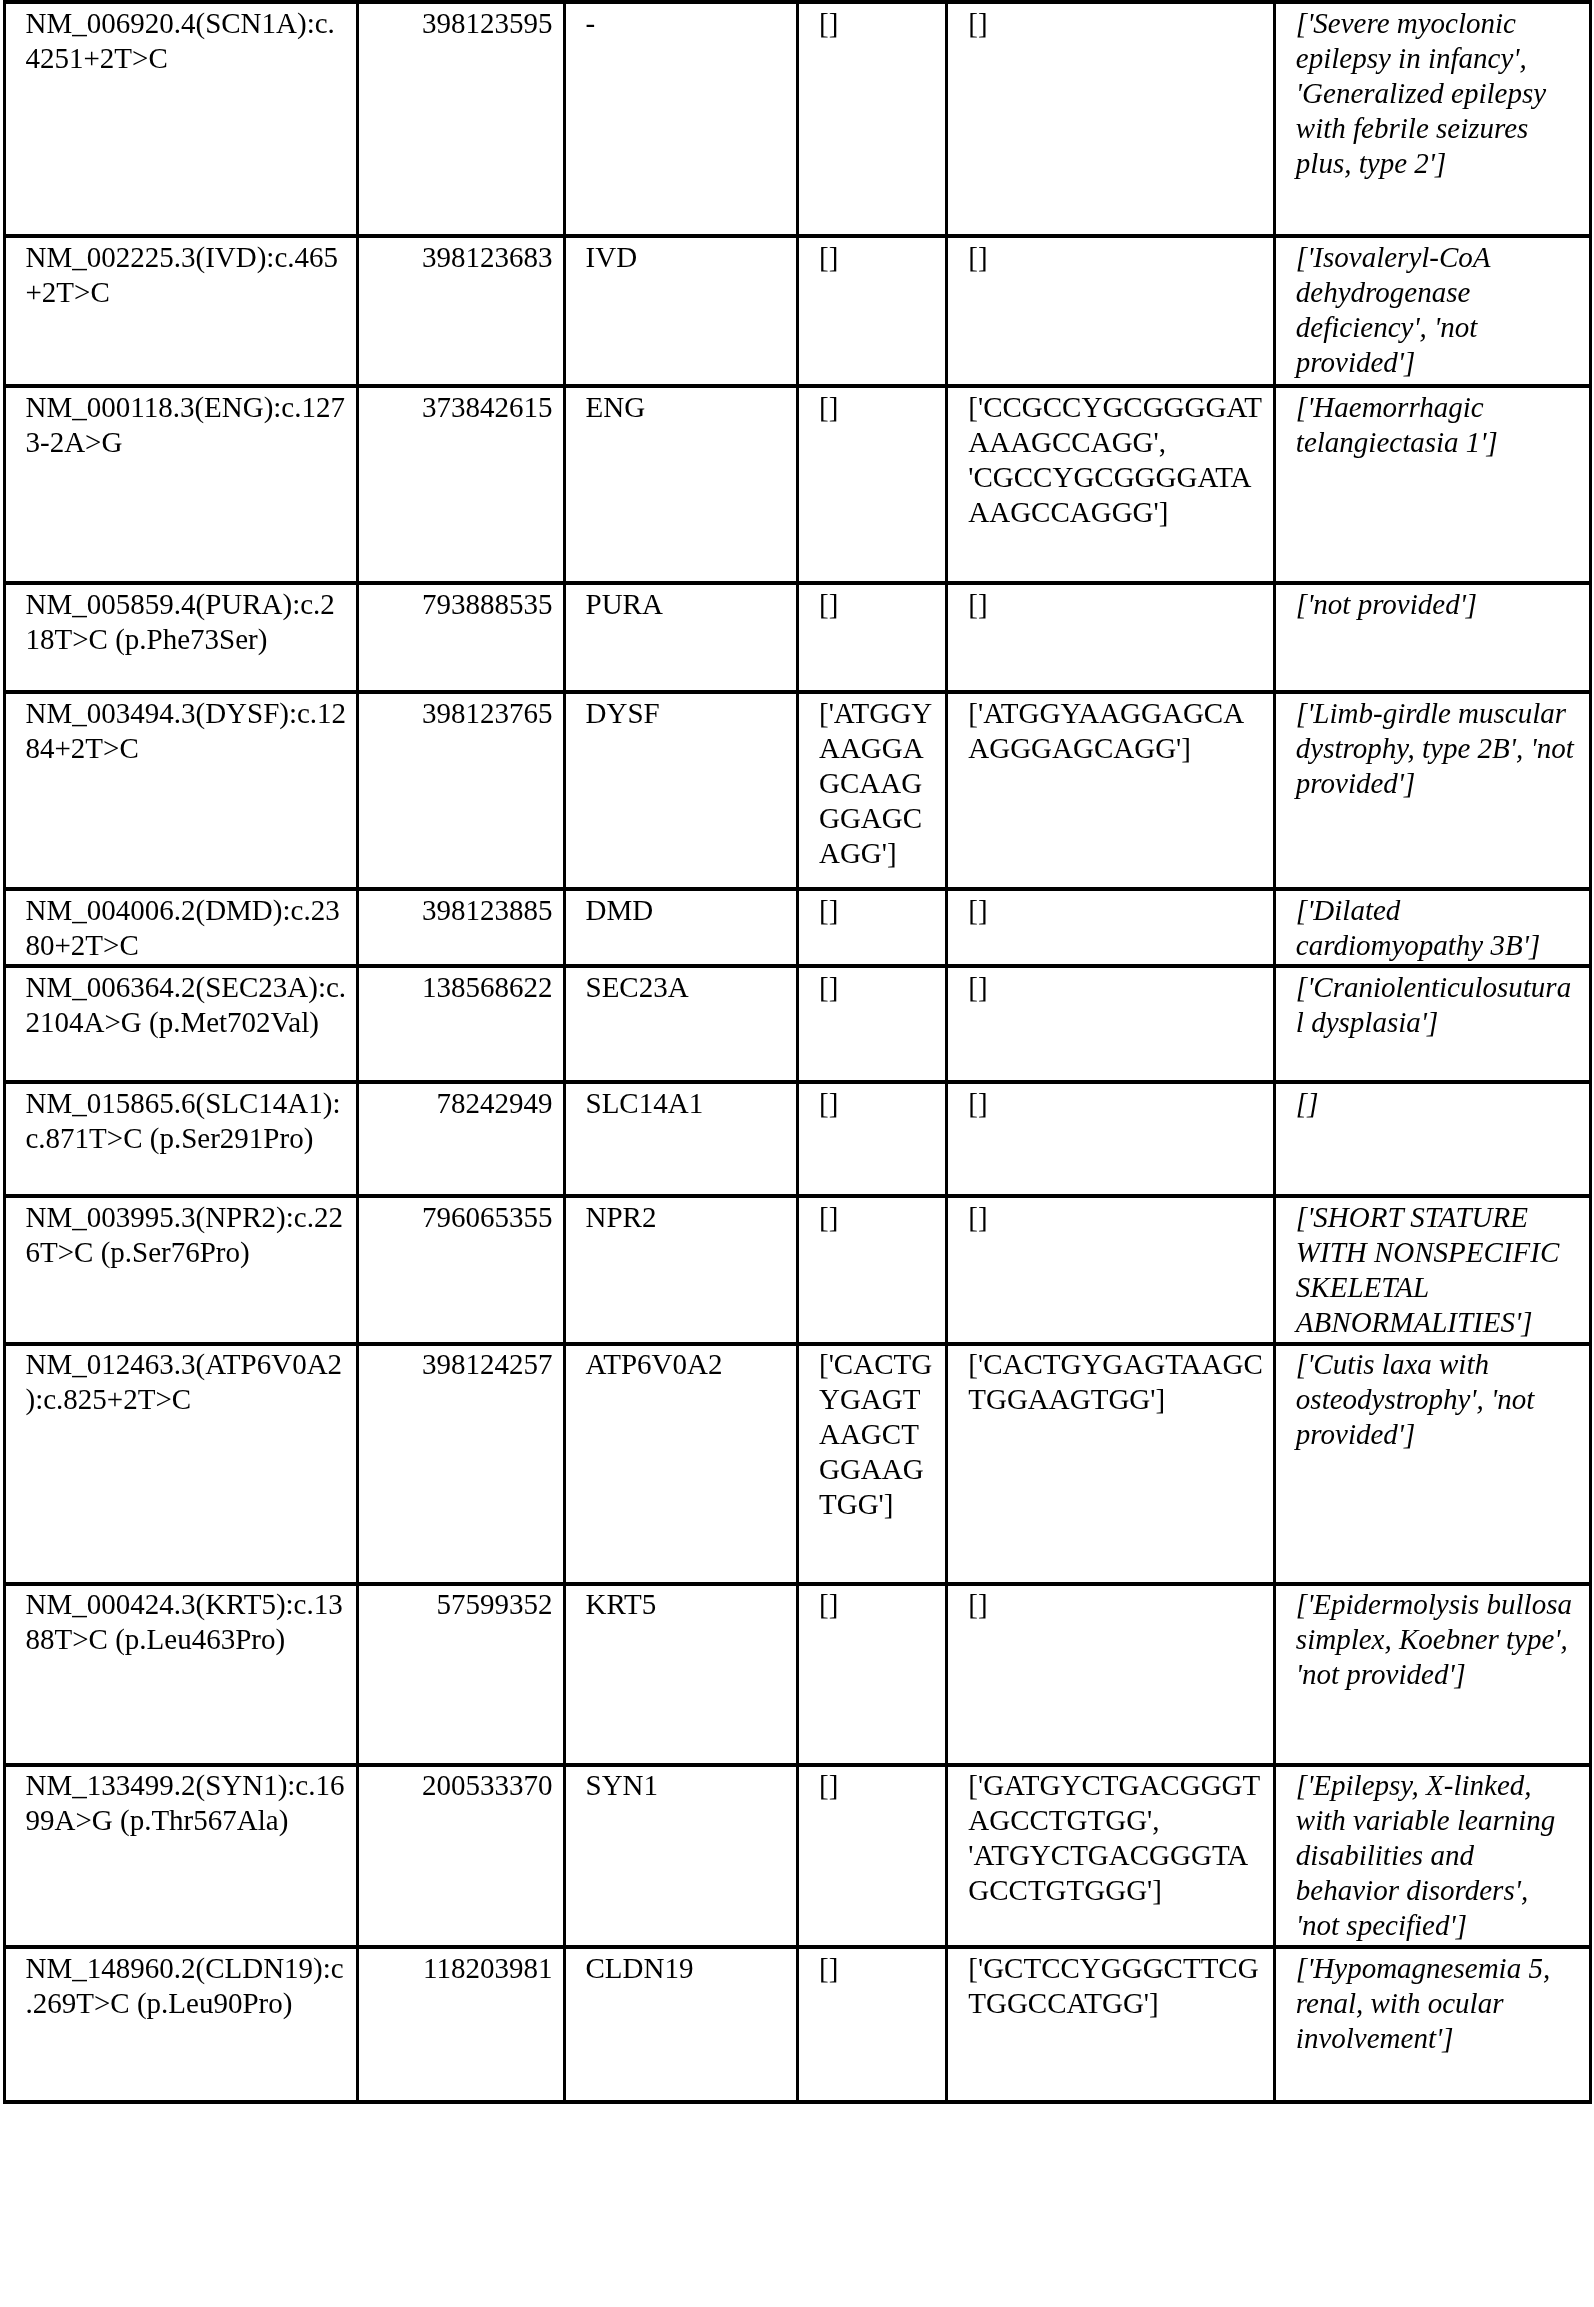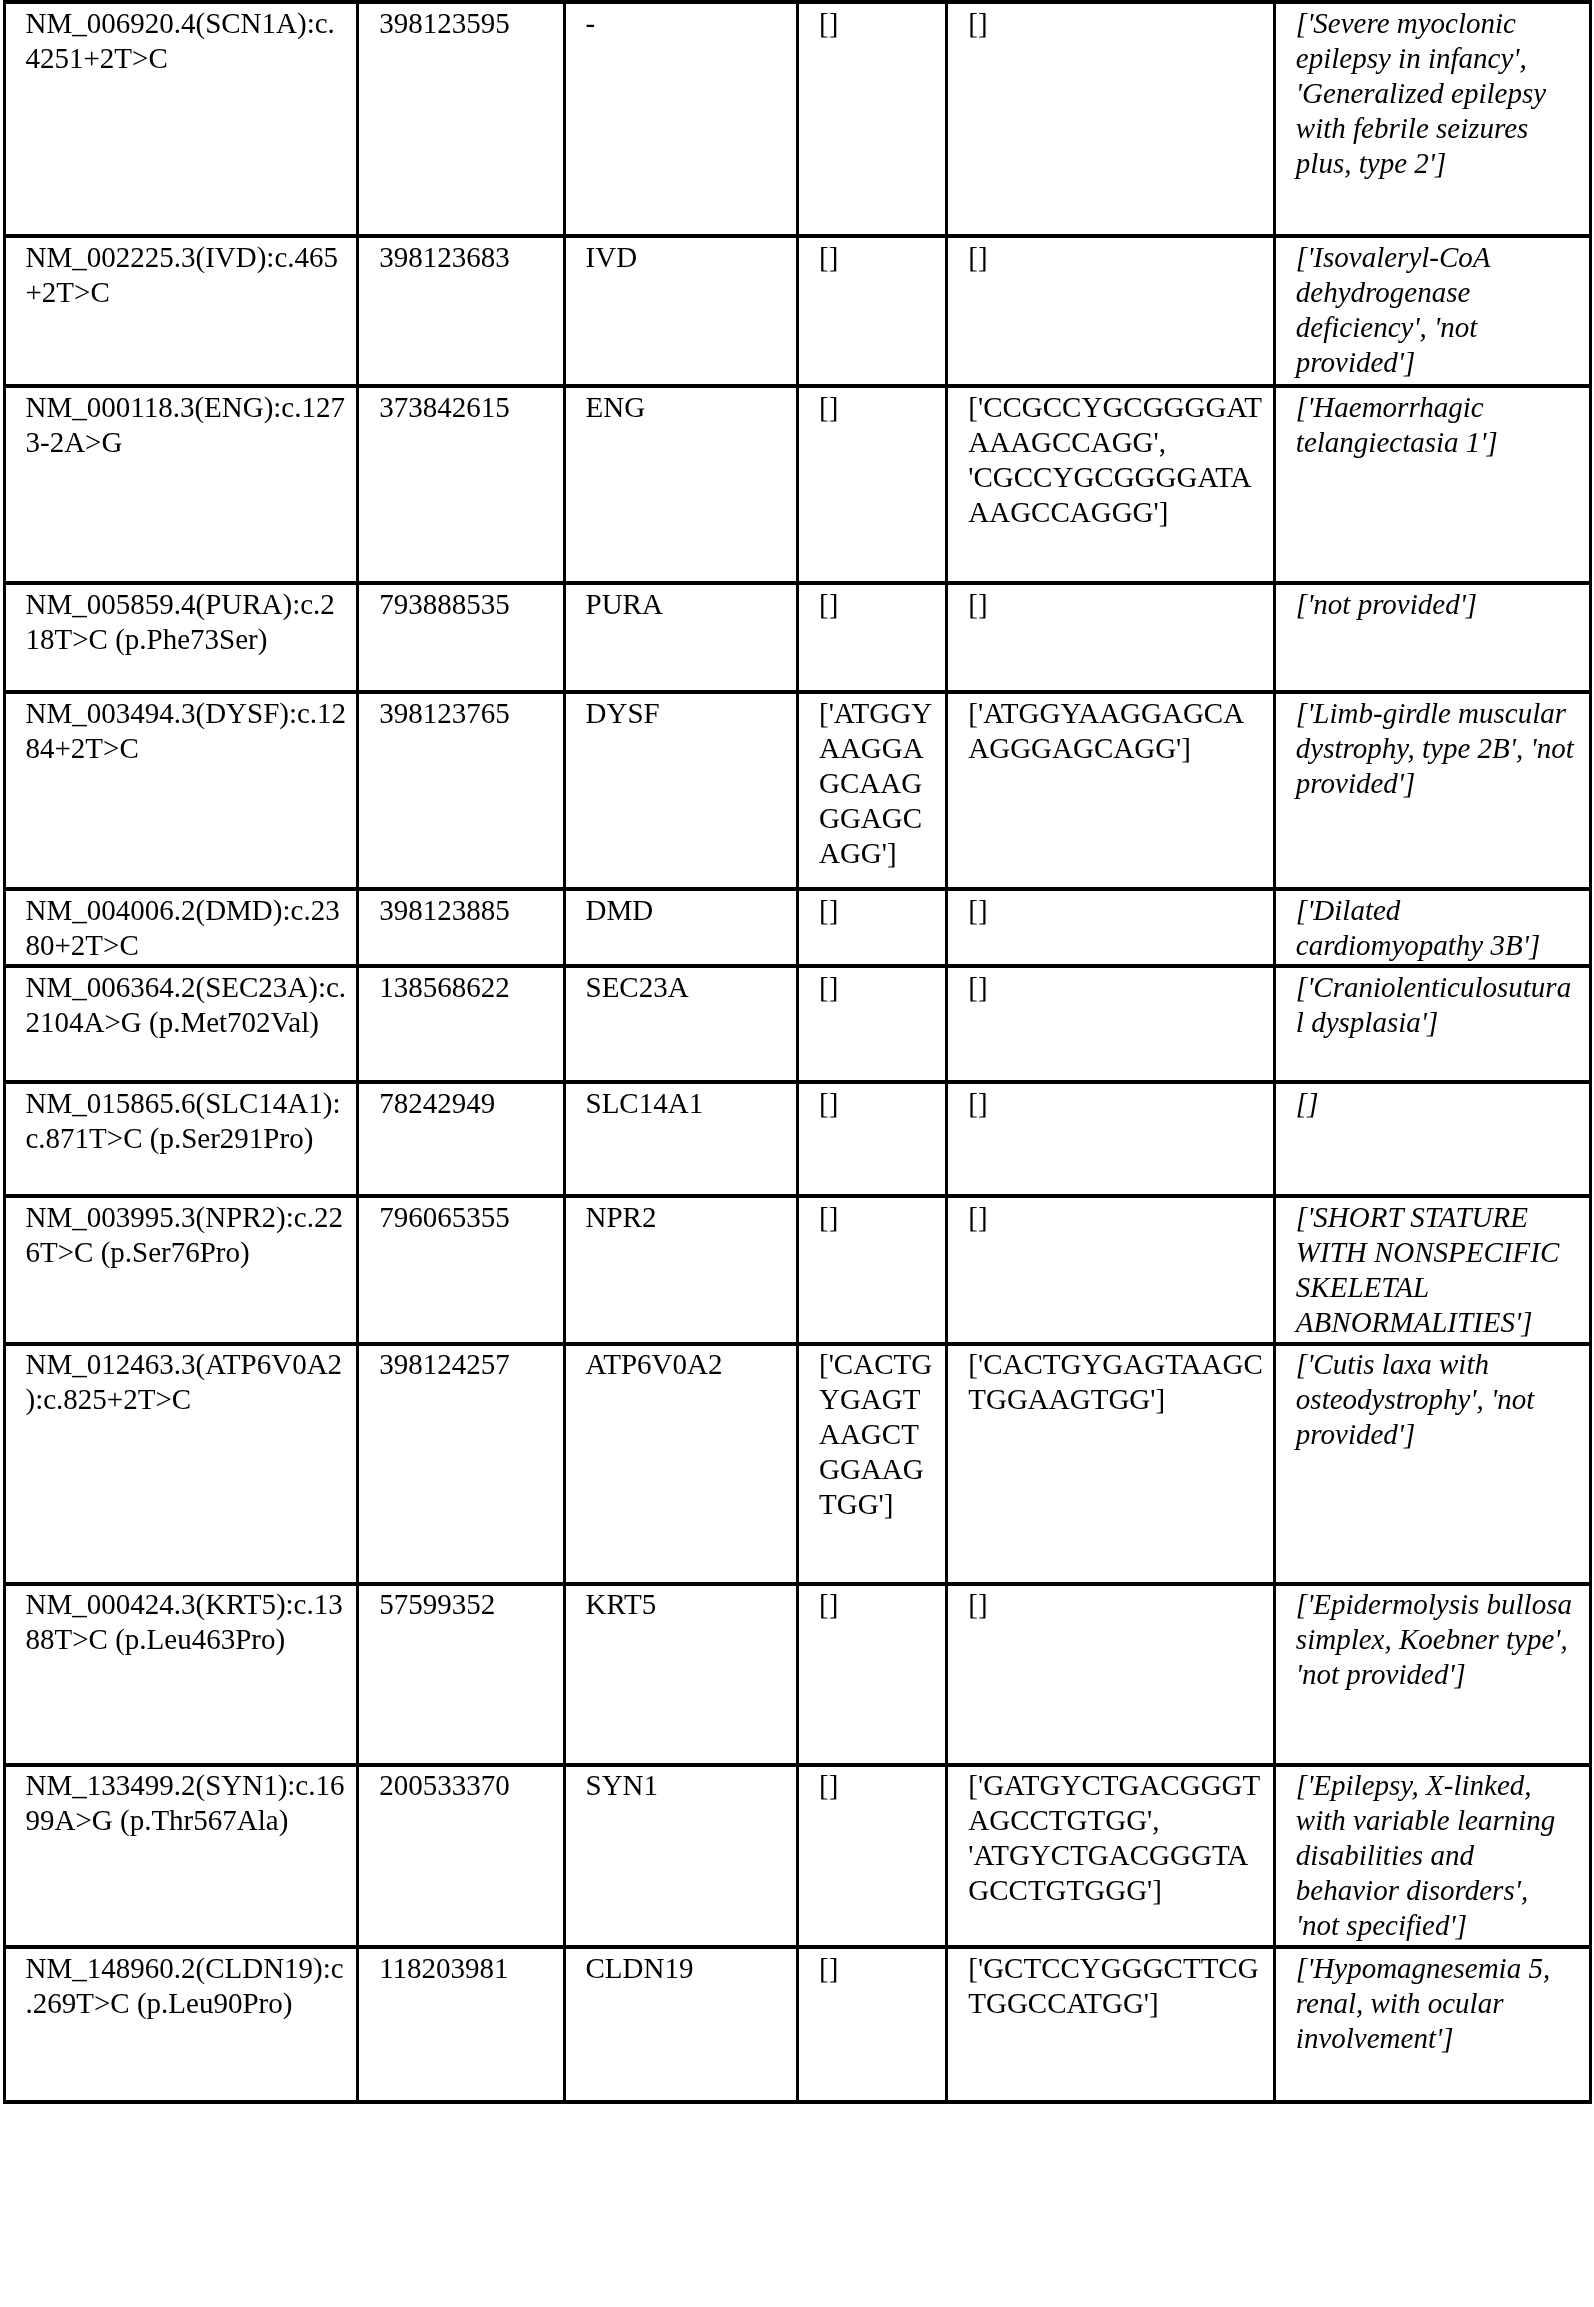--- a/index.html
+++ b/index.html
@@ -30,20 +30,21 @@
     border: 3.4px solid #000000;
     border-top-width: 4.2px;
     border-bottom-width: 4.2px;
     vertical-align: top;
     padding: 1.7px 10px 1.7px 20px;
     overflow-wrap: break-word;
     word-break: break-word;
     overflow: hidden;
   }
   td.col-rs-number {
+    text-align: right;
     padding-right: 17px;
     padding-left: 6.7px;
   }
   td.col-list1 { padding-left: 11.7px; padding-right: 6.7px; }
   td.col-list2 { padding-left: 17px; padding-right: 8.4px; }
   td.col-conditions { padding-left: 20px; padding-right: 8.4px; font-style: italic; }
   
   tr:nth-child(1)  { height: 234px; }
   tr:nth-child(2)  { height: 150px; padding-left: 44px; }
   tr:nth-child(3)  { height: 197px; margin-top: 23px; }

